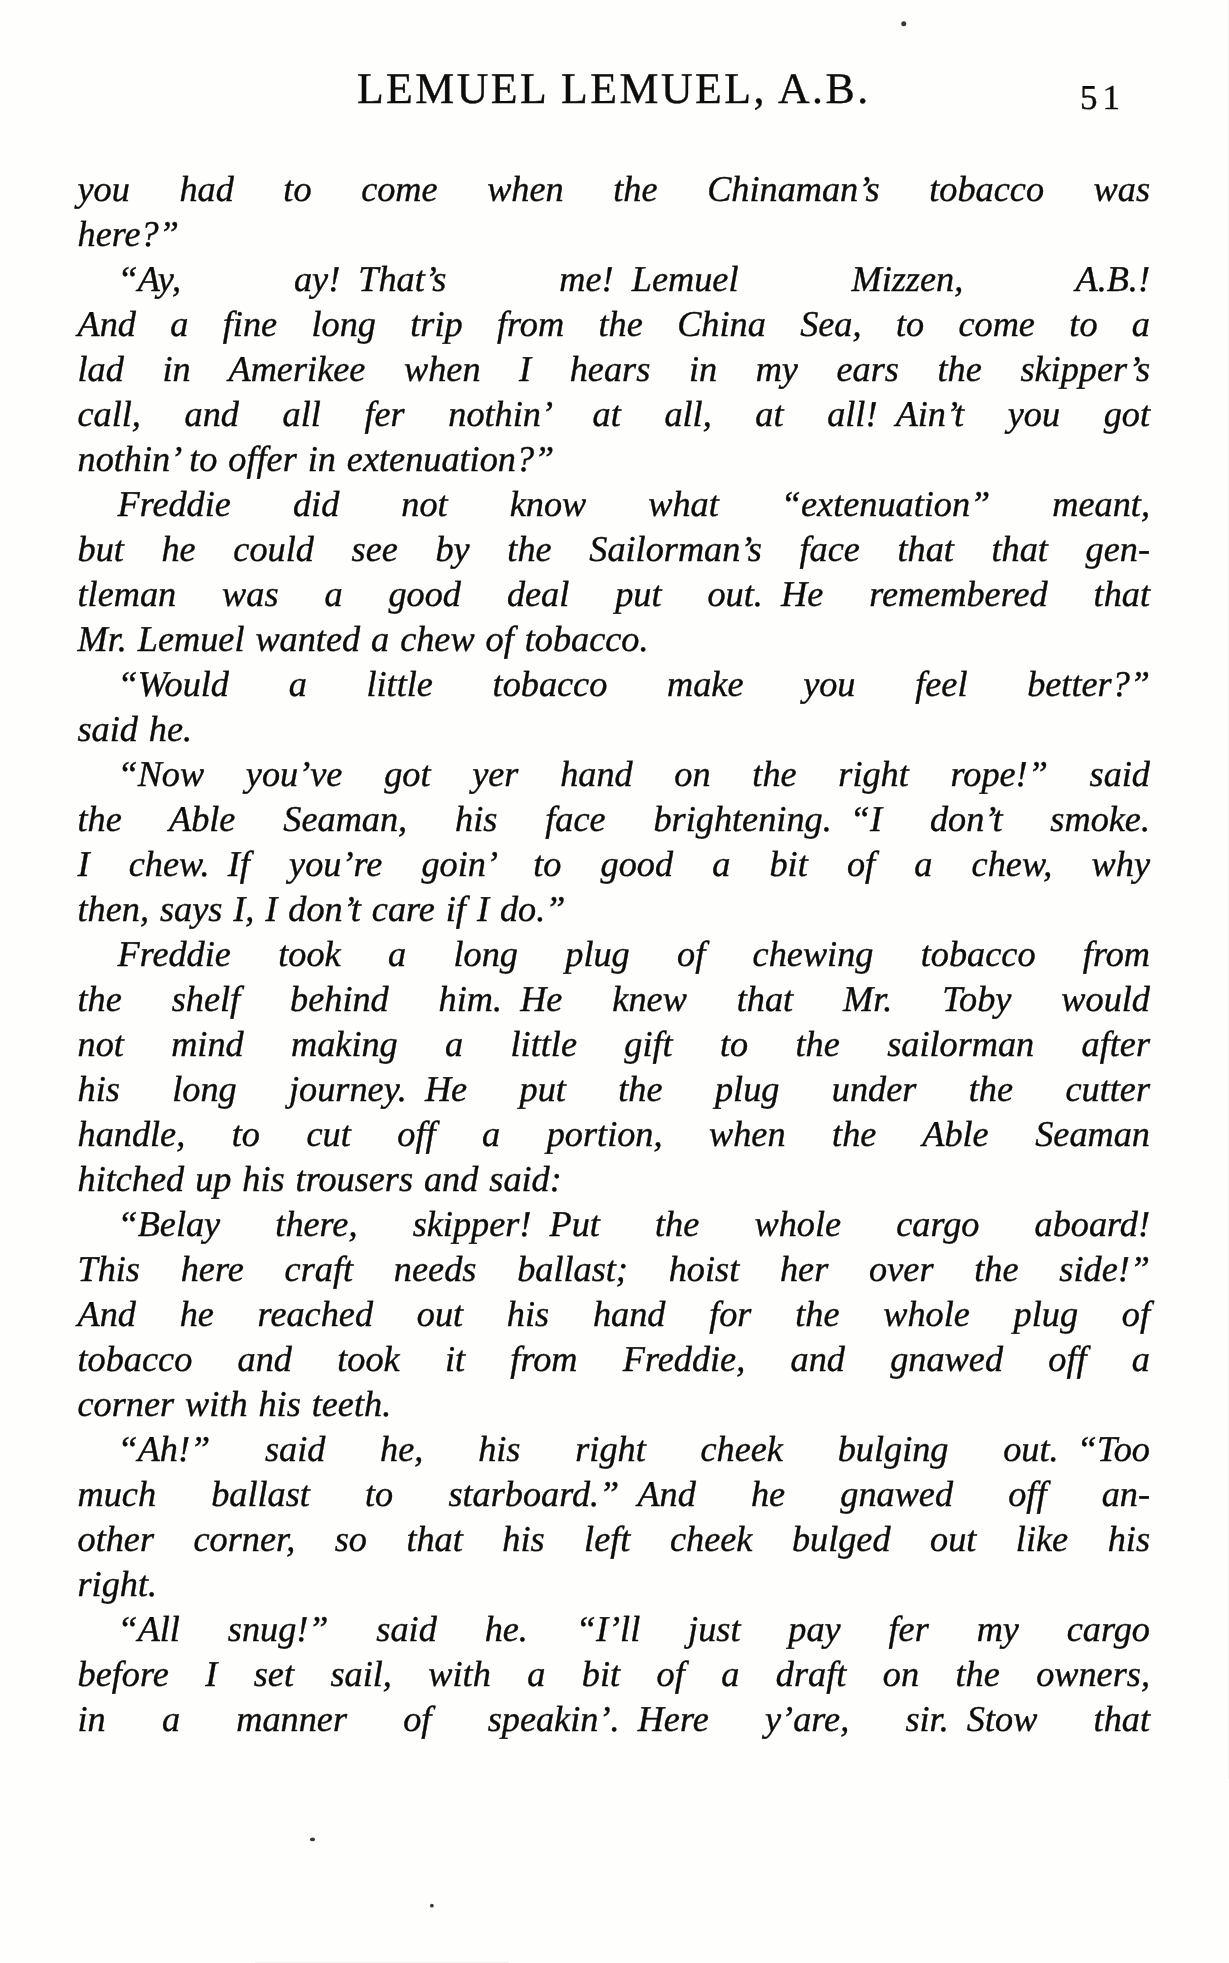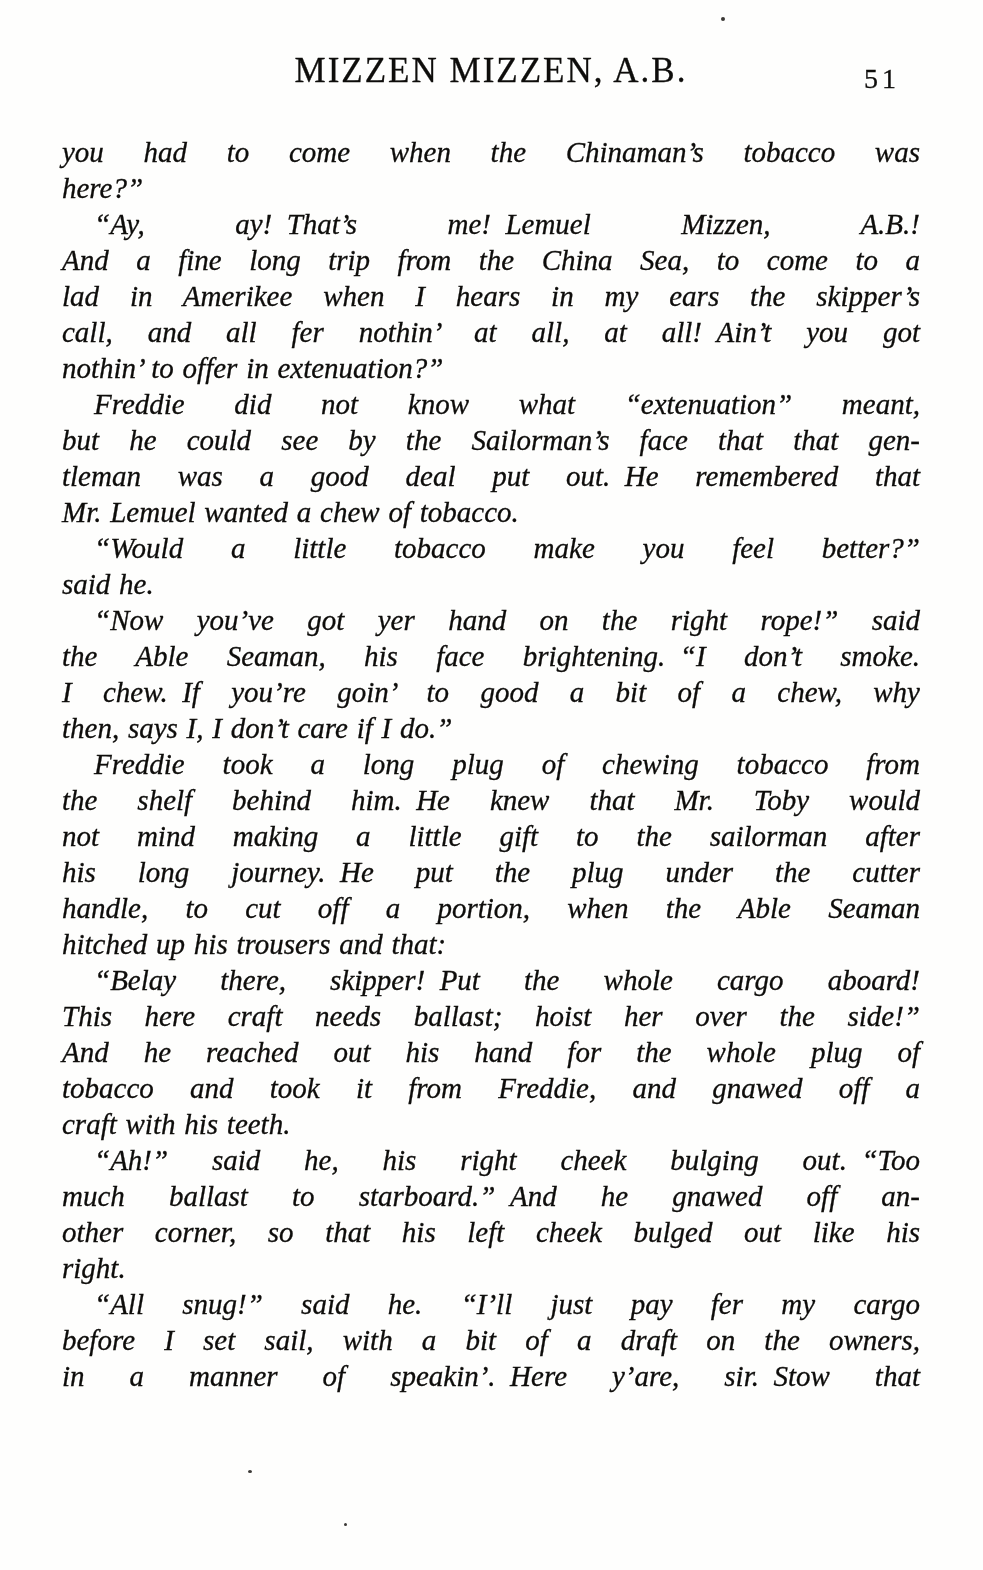--- a/index.html
+++ b/index.html
@@ -64,21 +64,21 @@
   }
   .speck.s1 { left: 721px; top: 17px;   width: 4px; height: 4px; }
   .speck.s2 { left: 248px; top: 1470px; width: 4px; height: 3px; }
   .speck.s3 { left: 344px; top: 1523px; width: 3px; height: 3px; }
 </style>
 </head>
 <body>
 
 <div class="page">
 
-  <div class="running-title">MIZZEN MIZZEN, A.B.</div>
+  <div class="running-title">LEMUEL LEMUEL, A.B.</div>
   <div class="page-number">51</div>
 
   <div class="text-block">
 
     <div class="para">
       <div class="ln">you had to come when the Chinaman’s tobacco was</div>
       <div class="ln end">here?”</div>
     </div>
 
     <div class="para">
@@ -107,29 +107,29 @@
       <div class="ln">I chew. If you’re goin’ to good a bit of a chew, why</div>
       <div class="ln end">then, says I, I don’t care if I do.”</div>
     </div>
 
     <div class="para">
       <div class="ln ind">Freddie took a long plug of chewing tobacco from</div>
       <div class="ln">the shelf behind him. He knew that Mr. Toby would</div>
       <div class="ln">not mind making a little gift to the sailorman after</div>
       <div class="ln">his long journey. He put the plug under the cutter</div>
       <div class="ln">handle, to cut off a portion, when the Able Seaman</div>
-      <div class="ln end">hitched up his trousers and that:</div>
+      <div class="ln end">hitched up his trousers and said:</div>
     </div>
 
     <div class="para">
       <div class="ln ind">“Belay there, skipper! Put the whole cargo aboard!</div>
       <div class="ln">This here craft needs ballast; hoist her over the side!”</div>
       <div class="ln">And he reached out his hand for the whole plug of</div>
       <div class="ln">tobacco and took it from Freddie, and gnawed off a</div>
-      <div class="ln end">craft with his teeth.</div>
+      <div class="ln end">corner with his teeth.</div>
     </div>
 
     <div class="para">
       <div class="ln ind">“Ah!” said he, his right cheek bulging out. “Too</div>
       <div class="ln">much ballast to starboard.” And he gnawed off an-</div>
       <div class="ln">other corner, so that his left cheek bulged out like his</div>
       <div class="ln end">right.</div>
     </div>
 
     <div class="para">

